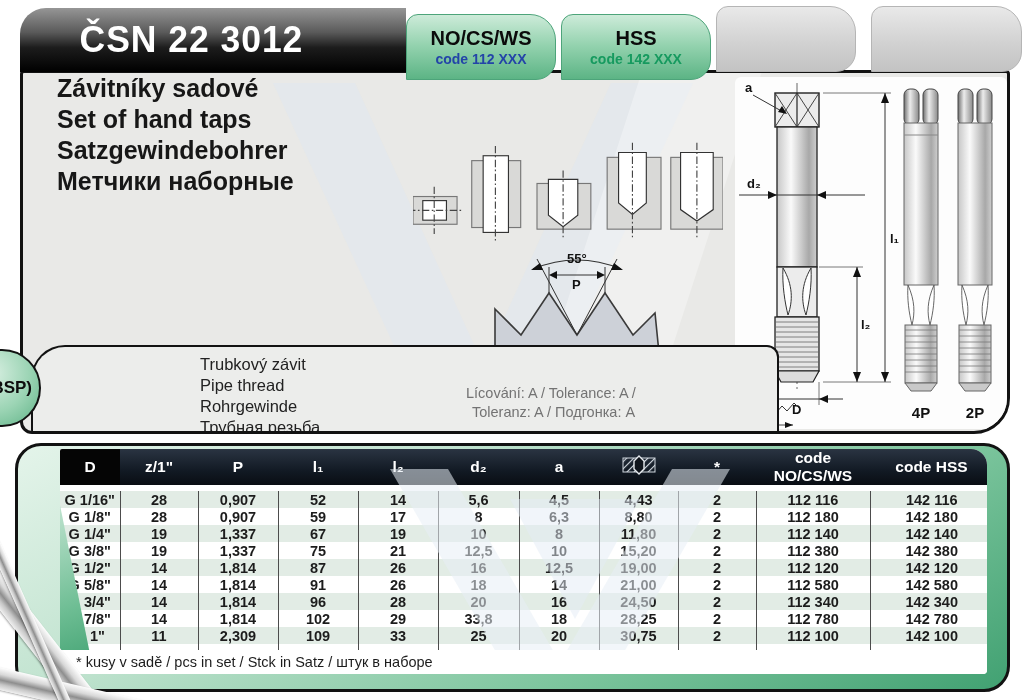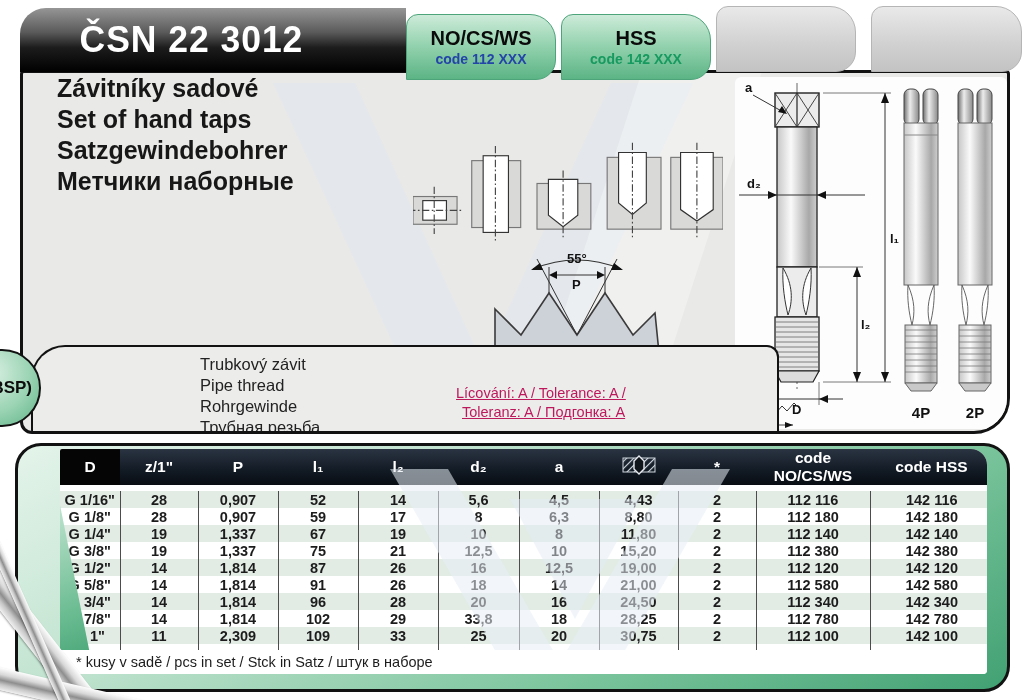--- a/index.html
+++ b/index.html
@@ -41,21 +41,21 @@
   #profile-svg { left:462px; top:178px; }
   #tech-svg { left:712px; top:4px; }
 
   #thread-box { left:8px; top:272px; width:748px; height:89px; background:#ecedeb;
     border:2px solid #121212; border-bottom:none; border-radius:34px 12px 0 0; }
   #bsp-badge { left:-60px; top:276px; width:78px; height:78px; border-radius:50%;
     background:radial-gradient(circle at 35% 30%,#daf0e3 0%,#9bd4b4 55%,#5eb286 100%);
     border:2.5px solid #121212; z-index:4; display:flex; align-items:center; justify-content:flex-end; }
   #bsp-badge span { font-weight:bold; font-size:17px; color:#0d0d0d; padding-right:7px; }
   #pipe-names { left:130px; top:281px; font-size:16.5px; line-height:21px; color:#222;margin-left:47px; }
-  #tol-text { left:433px; top:311px; font-size:14.5px; line-height:19px; color:#be185d;text-decoration:underline; }
+  #tol-text { left:443px; top:311px; font-size:14.5px; line-height:19px; color:#737373; }
   #tol-text .l2 { padding-left:6px; }
 
   
   #table-wrap { left:15px; top:443px; width:995px; height:249px;
     border:3px solid #121212; border-radius:26px;
     background:linear-gradient(150deg,#e4f4ea 0%,#c3e4d1 30%,#7cc59d 68%,#41a172 100%);
     z-index:2; overflow:hidden; }
   #sheet { position:absolute; left:42px; top:3px; right:20px; bottom:15px; background:#fff;
     border-radius:2px 16px 4px 2px; overflow:hidden; }
   #green-wedge { position:absolute; left:0; top:56px; bottom:0; width:34px;

